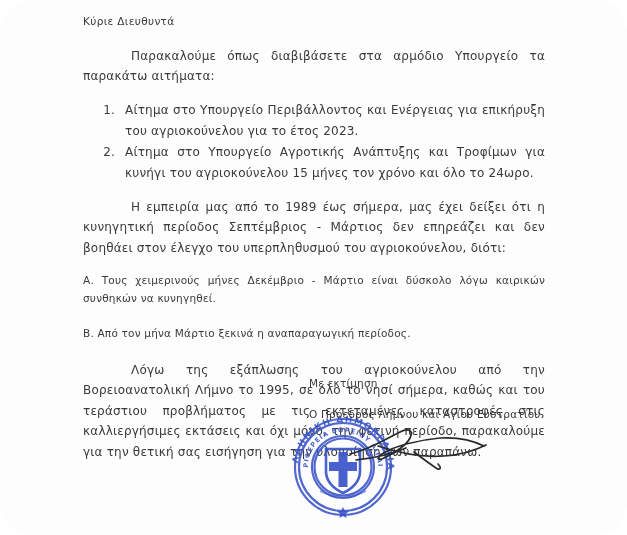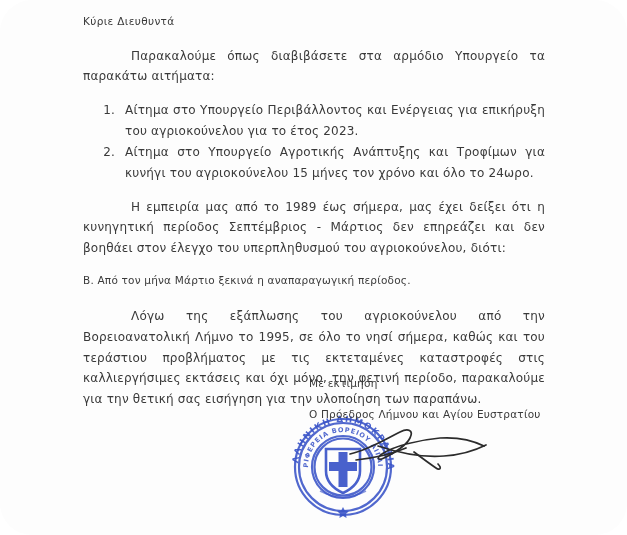--- a/index.html
+++ b/index.html
@@ -105,20 +105,21 @@
 
     <p class="body-par">Παρακαλούμε όπως διαβιβάσετε στα αρμόδιο Υπουργείο τα παρακάτω αιτήματα:</p>
 
     <ol class="requests">
       <li>Αίτημα στο Υπουργείο Περιβάλλοντος και Ενέργειας για επικήρυξη του αγριοκούνελου για το έτος 2023.</li>
       <li>Αίτημα στο Υπουργείο Αγροτικής Ανάπτυξης και Τροφίμων για κυνήγι του αγριοκούνελου 15 μήνες τον χρόνο και όλο το 24ωρο.</li>
     </ol>
 
     <p class="body-par">Η εμπειρία μας από το 1989 έως σήμερα, μας έχει δείξει ότι η κυνηγητική περίοδος Σεπτέμβριος - Μάρτιος δεν επηρεάζει και δεν βοηθάει στον έλεγχο του υπερπληθυσμού του αγριοκούνελου, διότι:</p>
 
+    <div class="lettered">Α. Τους χειμερινούς μήνες Δεκέμβριο - Μάρτιο είναι δύσκολο λόγω καιρικών συνθηκών να κυνηγηθεί.</div>
 
     <div class="lettered">Β.   Από τον μήνα Μάρτιο ξεκινά η αναπαραγωγική περίοδος.</div>
 
     <p class="body-par">Λόγω της εξάπλωσης του αγριοκούνελου από την Βορειοανατολική Λήμνο το 1995,  σε όλο το νησί σήμερα, καθώς και του τεράστιου προβλήματος με τις εκτεταμένες καταστροφές στις καλλιεργήσιμες εκτάσεις και όχι μόνο, την φετινή περίοδο, παρακαλούμε για την θετική σας εισήγηση για την υλοποίηση των παραπάνω.</p>
 
   </div>
 
   <div class="stamp">
     <svg viewBox="0 0 118 132" xmlns="http://www.w3.org/2000/svg">
       <defs>

